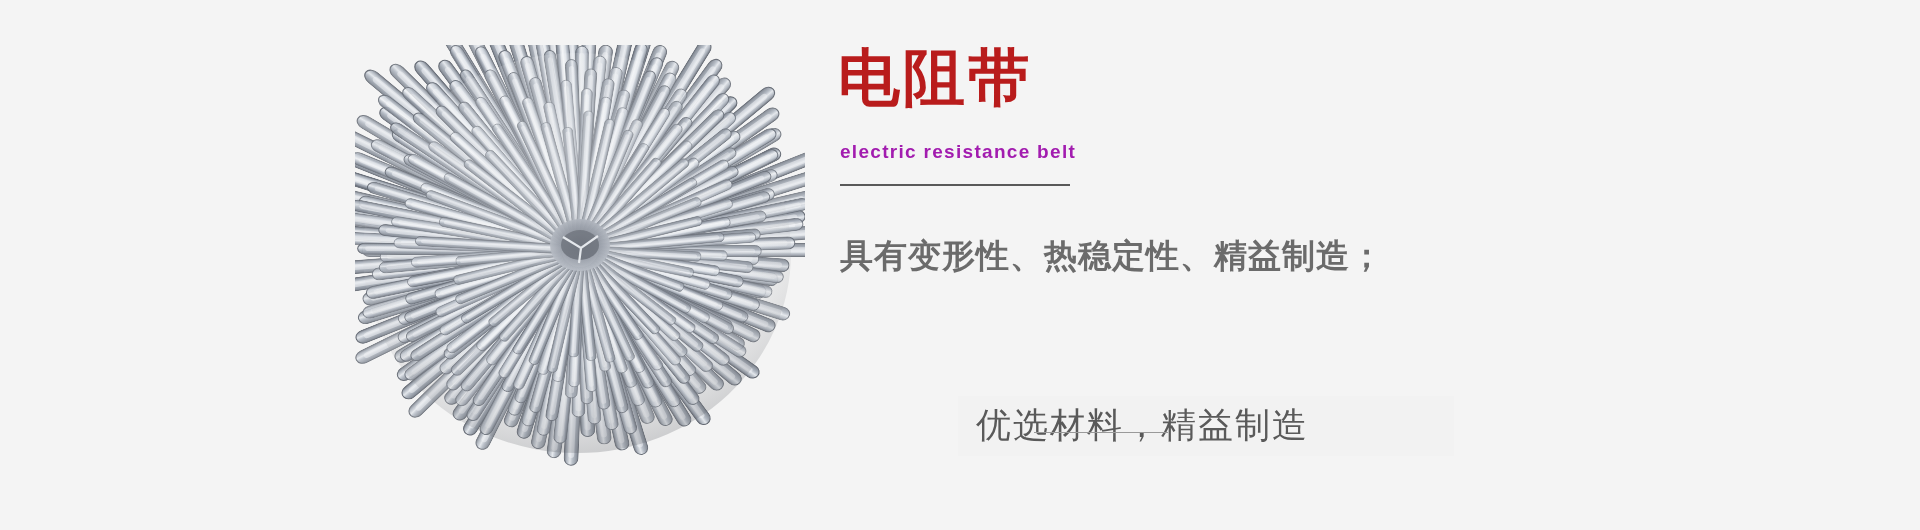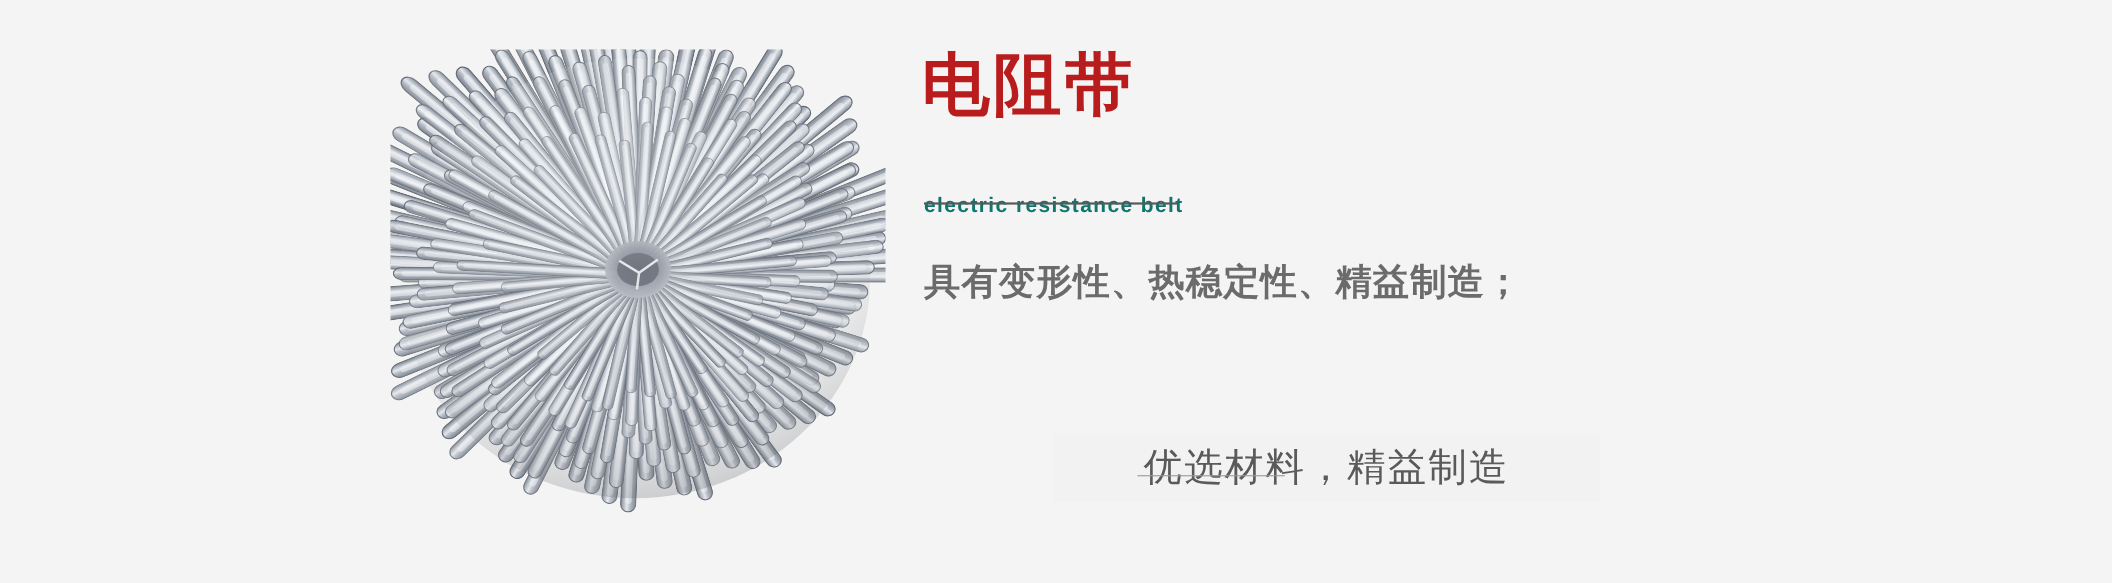--- a/index.html
+++ b/index.html
@@ -56,24 +56,23 @@
     white-space: nowrap;
   }
 
   .title-en {
     position: absolute;
     left: 2px;
     top: 141px;
     font-size: 19px;
     line-height: 22px;
     font-weight: bold;
-    color: #0f766e;
+    color: #a21caf;
     letter-spacing: 1.3px;
     white-space: nowrap;
-    margin-top: 36px;
   }
 
   .divider {
     position: absolute;
     left: 2px;
     top: 184px;
     width: 230px;
     height: 2px;
     background: #595959;
   }
@@ -94,21 +93,21 @@
   }
 
   
   .slogan {
     position: absolute;
     left: 120px;
     top: 396px;
     width: 460px;
     padding: 6px 18px 8px 18px;
     background: #f2f2f2;
-    text-align: center;
+    text-align: left;
   }
   .slogan-zh {
     font-size: 35px;
     line-height: 46px;
     color: #5a5a5a;
     letter-spacing: 2px;
     white-space: nowrap;
   }
   .slogan-en {
     margin-top: 2px;

